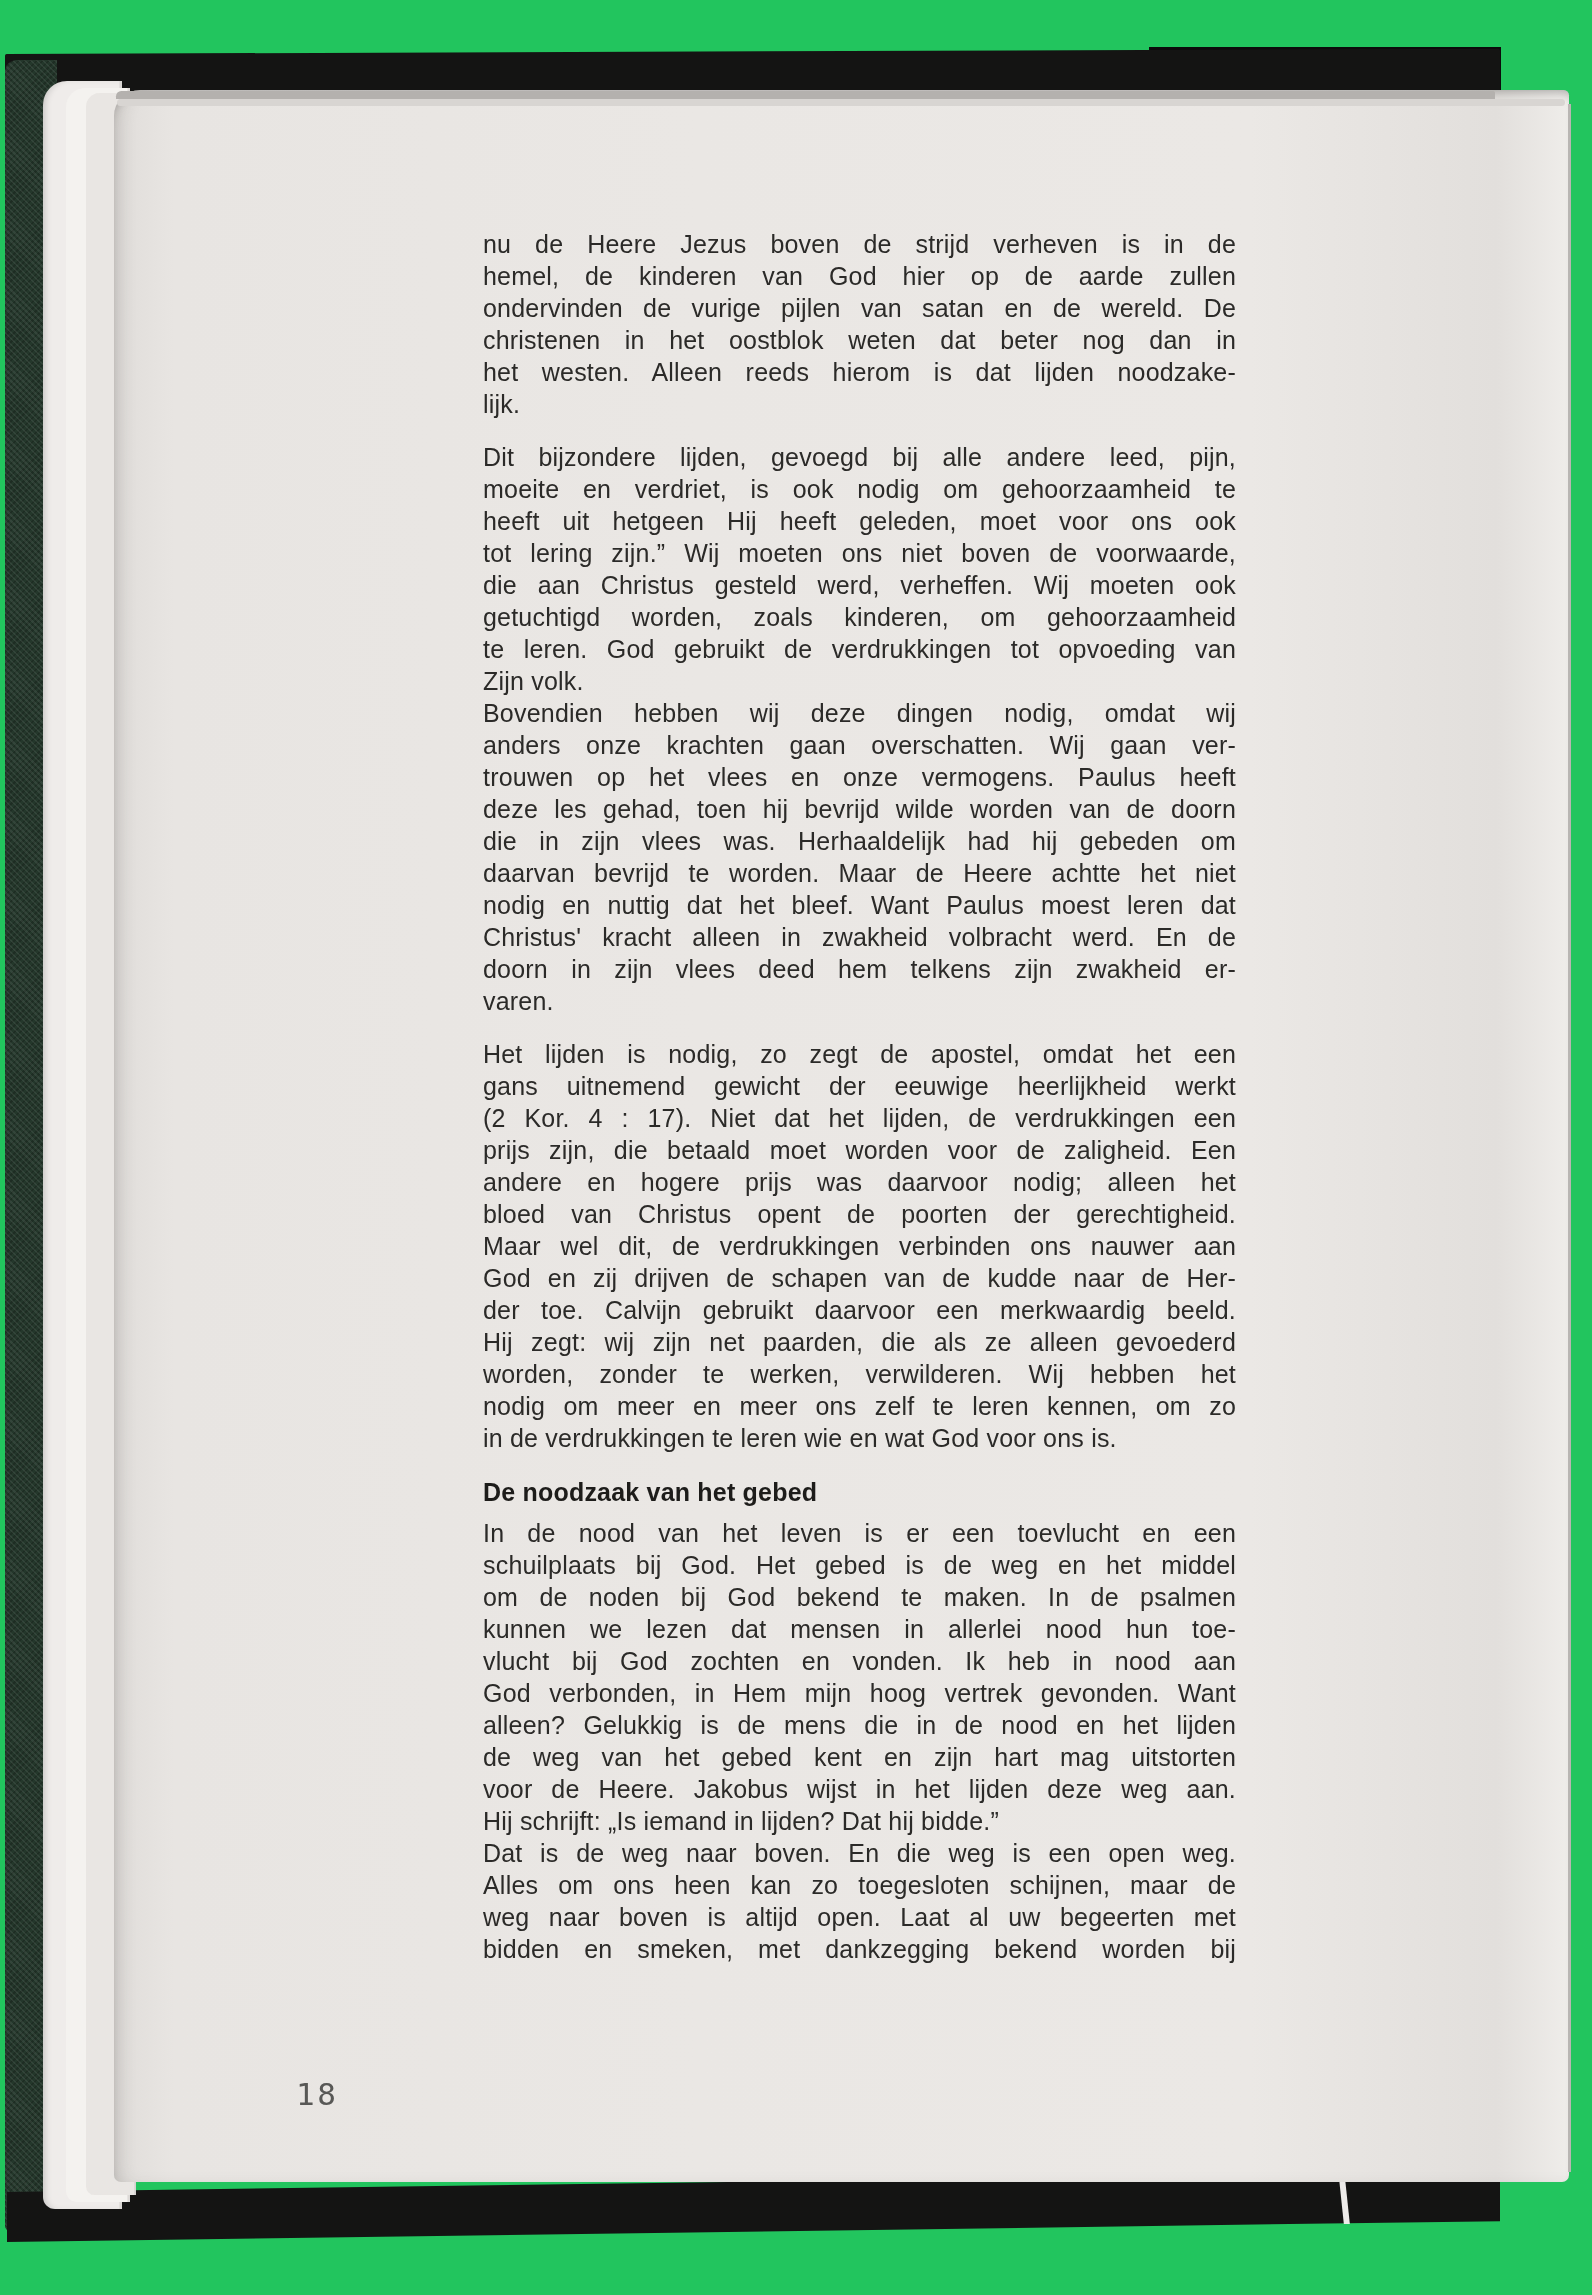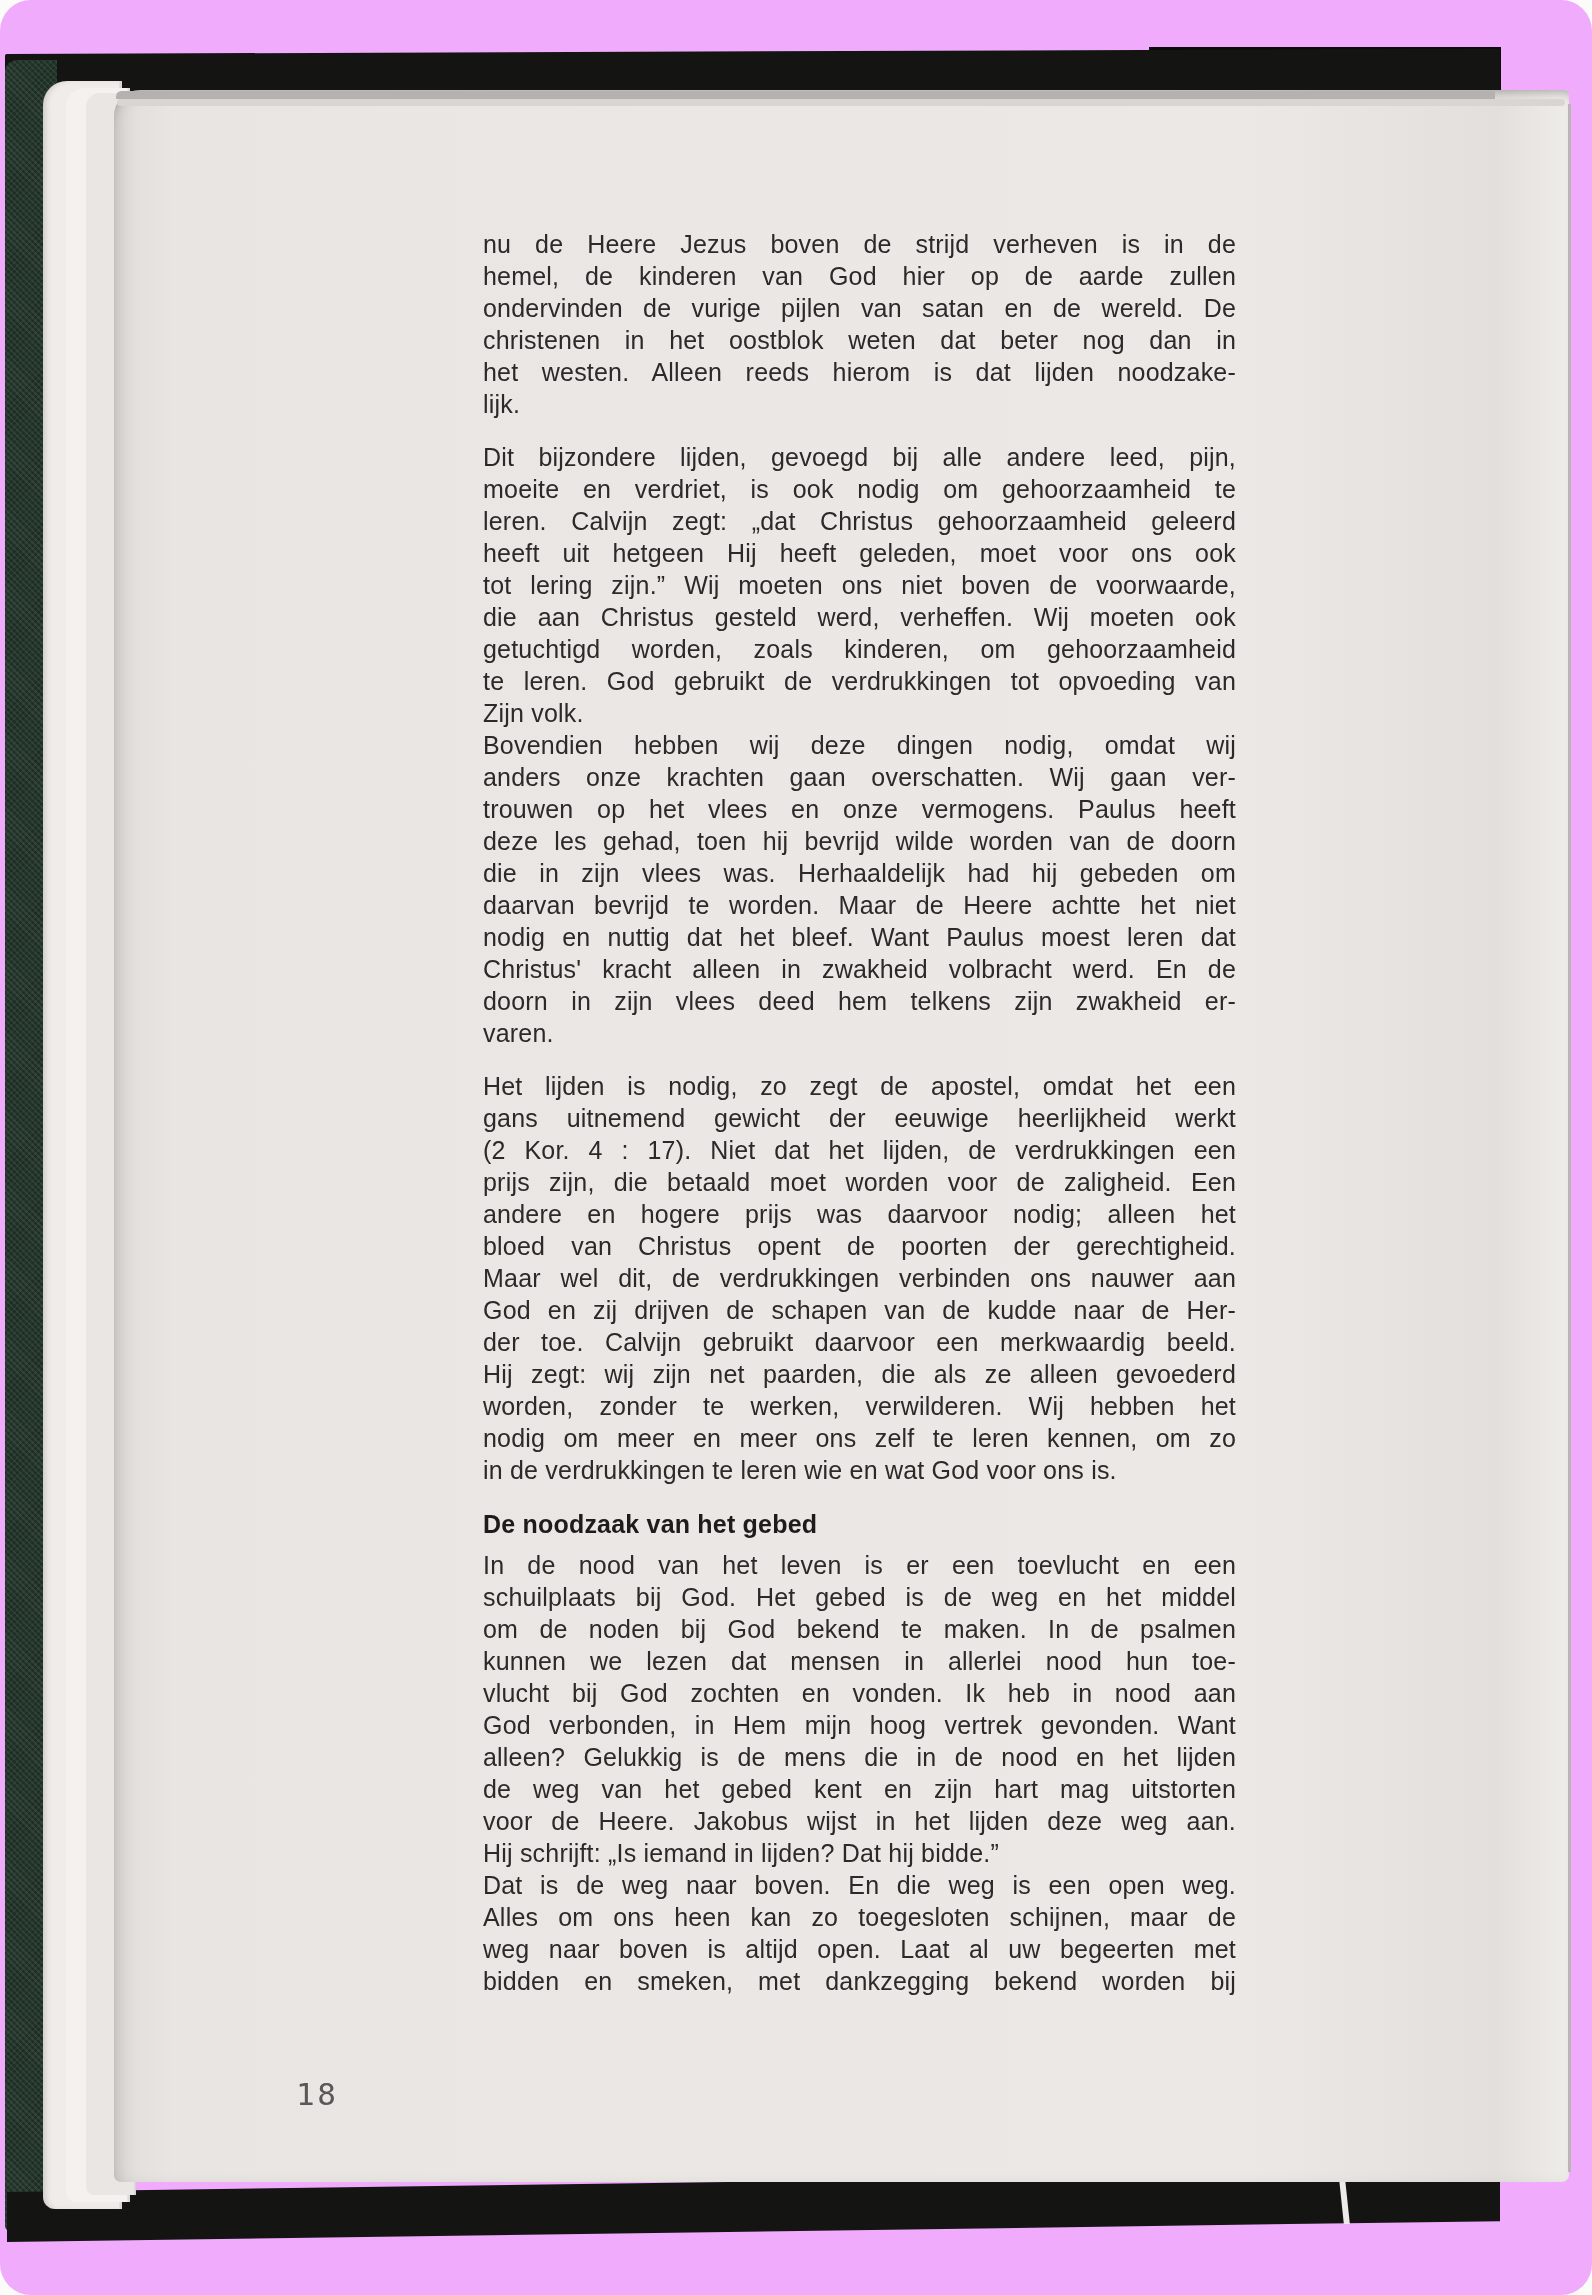--- a/index.html
+++ b/index.html
@@ -6,22 +6,21 @@
   body {
     width: 1592px; height: 2295px;
     background: #fbfbfa;
     font-family: "Liberation Sans", "DejaVu Sans", sans-serif;
     -webkit-font-smoothing: antialiased;
   }
   .canvas {
     position: relative;
     width: 1592px; height: 2295px;
     overflow: hidden;
-    background: #f0abfc;
-    border-radius: 31px;
+    background: #22c55e;
   }
   .abs { position: absolute; }
 
   
   .cover-top-corner {
     left: 1149px; top: 47px; width: 352px; height: 50px;
     background: #0b0b0b;
   }
   .cover-top-edge {
     left: 5.2px; top: 54px; width: 1495px; height: 43px;
@@ -142,21 +141,20 @@
         <div class="line">nu de Heere Jezus boven de strijd verheven is in de</div>
         <div class="line">hemel, de kinderen van God hier op de aarde zullen</div>
         <div class="line">ondervinden de vurige pijlen van satan en de wereld. De</div>
         <div class="line">christenen in het oostblok weten dat beter nog dan in</div>
         <div class="line">het westen. Alleen reeds hierom is dat lijden noodzake-</div>
         <div class="line ragged">lijk.</div>
       </div>
       <div class="paragraph">
         <div class="line">Dit bijzondere lijden, gevoegd bij alle andere leed, pijn,</div>
         <div class="line">moeite en verdriet, is ook nodig om gehoorzaamheid te</div>
-        <div class="line">leren. Calvijn zegt: „dat Christus gehoorzaamheid geleerd</div>
         <div class="line">heeft uit hetgeen Hij heeft geleden, moet voor ons ook</div>
         <div class="line">tot lering zijn.” Wij moeten ons niet boven de voorwaarde,</div>
         <div class="line">die aan Christus gesteld werd, verheffen. Wij moeten ook</div>
         <div class="line">getuchtigd worden, zoals kinderen, om gehoorzaamheid</div>
         <div class="line">te leren. God gebruikt de verdrukkingen tot opvoeding van</div>
         <div class="line ragged">Zijn volk.</div>
         <div class="line">Bovendien hebben wij deze dingen nodig, omdat wij</div>
         <div class="line">anders onze krachten gaan overschatten. Wij gaan ver-</div>
         <div class="line">trouwen op het vlees en onze vermogens. Paulus heeft</div>
         <div class="line">deze les gehad, toen hij bevrijd wilde worden van de doorn</div>

